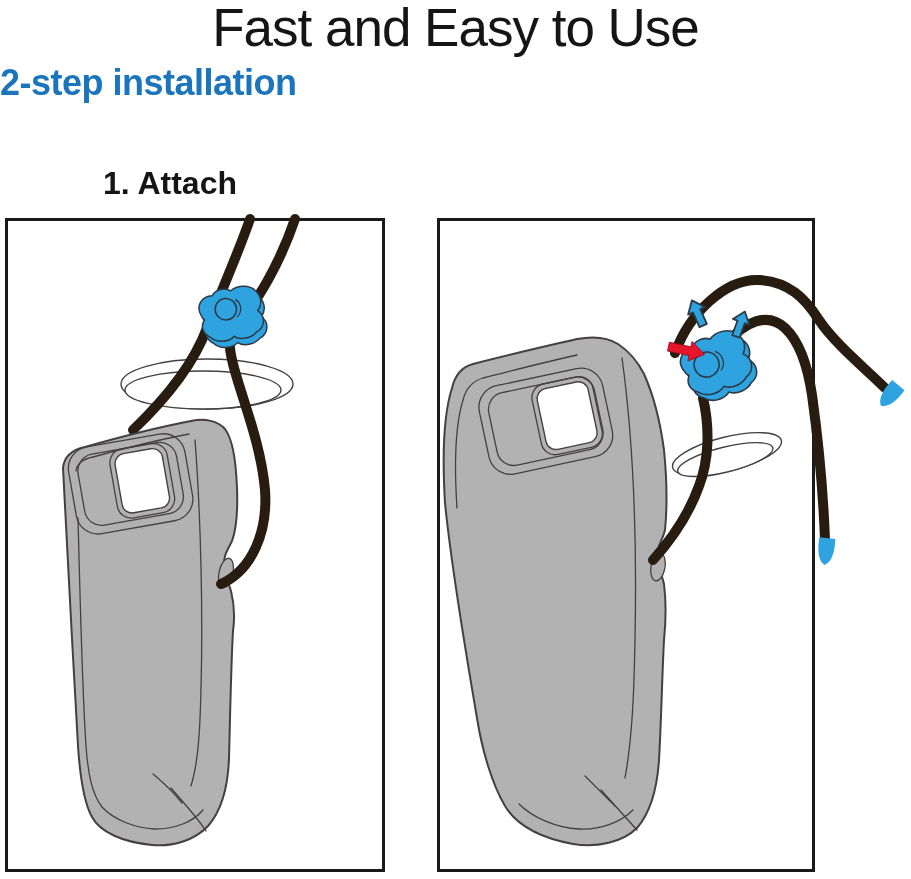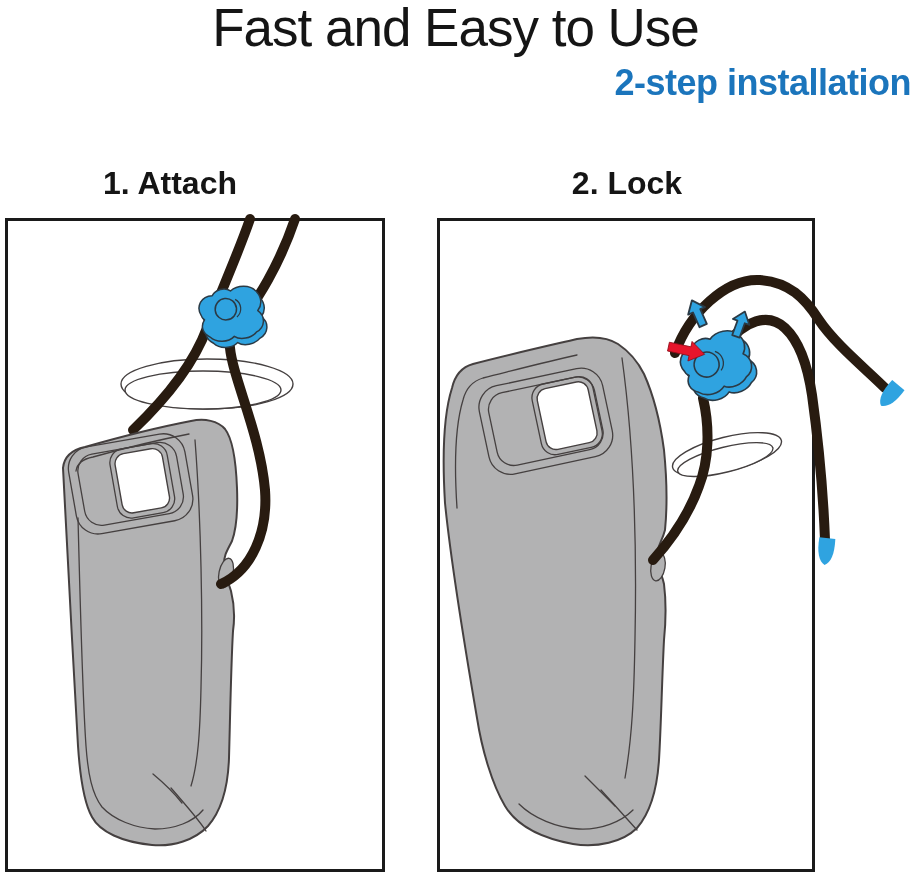--- a/index.html
+++ b/index.html
@@ -7,21 +7,21 @@
     position:relative;width:911px;height:879px;background:#ffffff;overflow:hidden;
     font-family:"Liberation Sans",sans-serif;
   }
   .title{
     position:absolute;left:0;top:0;width:911px;margin:0;
     text-align:center;font-size:53px;font-weight:400;letter-spacing:-1px;
     color:#151515;line-height:1.05;
   }
   .subtitle{
     position:absolute;left:0;top:62px;width:911px;margin:0;
-    text-align:right;font-size:36px;font-weight:700;letter-spacing:-0.5px;
+    text-align:left;font-size:36px;font-weight:700;letter-spacing:-0.5px;
     color:#1b75bc;
   }
   .step-label{
     position:absolute;top:165px;font-size:32px;font-weight:700;color:#151515;
     text-align:center;letter-spacing:0px;
   }
   .label-1{left:-20px;width:380px;}
   .label-2{left:437px;width:380px;}
   .panel{position:absolute;top:218px;overflow:visible;}
   .panel-1{left:5px;}
@@ -32,21 +32,20 @@
 </style>
 </head>
 <body>
 
 <div class="page">
 
   <h1 class="title">Fast and Easy to Use</h1>
   <h2 class="subtitle">2-step installation</h2>
 
   <div class="step-label label-1">1. Attach</div>
-  <div class="step-label label-2">2. Lock</div>
 
   <svg class="panel panel-1" width="380" height="654" viewBox="0 0 380 654">
     <defs>
       <path id="butterfly1" d="M -34,-3 C -39,-13 -32,-24 -20,-23 C -16,-29 -6,-31 0,-26 C 8,-32 22,-31 28,-22 C 33,-15 32,-7 27,-2 C 35,5 33,17 23,21 C 17,27 5,28 -1,23 C -8,29 -21,28 -27,21 C -35,16 -36,8 -31,2 C -33,0 -34,-1 -34,-3 Z"></path>
     </defs>
 
     <rect x="1.5" y="1.5" width="377" height="651" fill="#ffffff" stroke="#1a1a1a" stroke-width="3"></rect>
 
     <g>
       <ellipse cx="202" cy="166" rx="86" ry="25" fill="#ffffff" class="outline" stroke-width="1.4"></ellipse>

